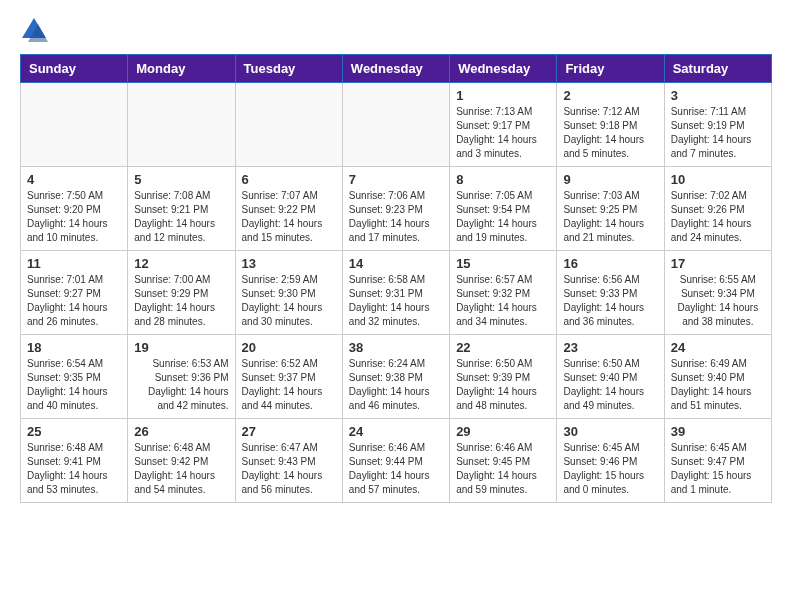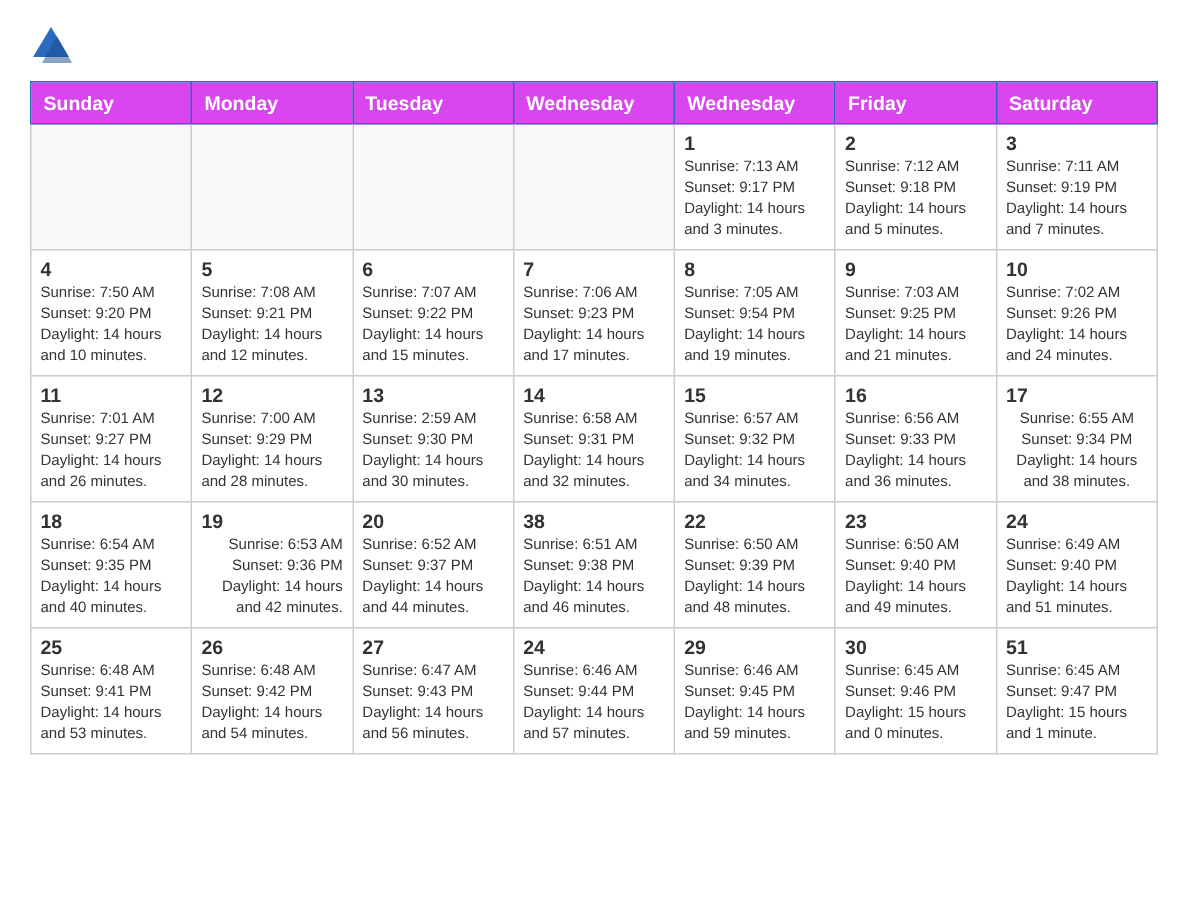--- a/index.html
+++ b/index.html
@@ -47,21 +47,21 @@
     .location {
       font-size: 14px;
       color: #333;
     }
     .calendar {
       width: 100%;
       border-collapse: collapse;
       border: 1px solid #ccc;
     }
     .calendar th {
-      background: #d946ef;
+      background: #4c1d95;
       color: #fff;
       font-size: 13px;
       font-weight: bold;
       padding: 6px 8px;
       text-align: left;
       border: 1px solid #2a6bbf;
     }
     .calendar td {
       width: calc(100% / 7);
       vertical-align: top;
@@ -268,21 +268,21 @@
           </td>
           <td>
             <div class="day-number">20</div>
             <div class="day-info" style="white-space: pre-line;">Sunrise: 6:52 AM
 Sunset: 9:37 PM
 Daylight: 14 hours
 and 44 minutes.</div>
           </td>
           <td>
             <div class="day-number">38</div>
-            <div class="day-info" style="white-space: pre-line;">Sunrise: 6:51 AM
+            <div class="day-info" style="white-space: pre-line;">Sunrise: 6:24 AM
 Sunset: 9:38 PM
 Daylight: 14 hours
 and 46 minutes.</div>
           </td>
           <td>
             <div class="day-number">22</div>
             <div class="day-info" style="white-space: pre-line;">Sunrise: 6:50 AM
 Sunset: 9:39 PM
 Daylight: 14 hours
 and 48 minutes.</div>
@@ -339,21 +339,21 @@
 and 59 minutes.</div>
           </td>
           <td>
             <div class="day-number">30</div>
             <div class="day-info" style="white-space: pre-line;">Sunrise: 6:45 AM
 Sunset: 9:46 PM
 Daylight: 15 hours
 and 0 minutes.</div>
           </td>
           <td>
-            <div class="day-number">51</div>
+            <div class="day-number">39</div>
             <div class="day-info" style="white-space: pre-line;">Sunrise: 6:45 AM
 Sunset: 9:47 PM
 Daylight: 15 hours
 and 1 minute.</div>
           </td>
         </tr>
       </tbody>
   </table>
 </div>
 

